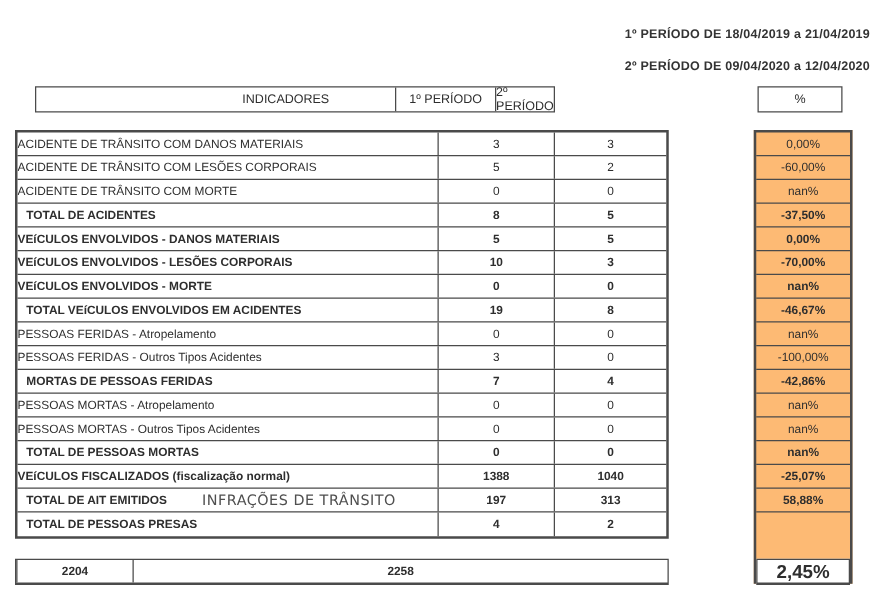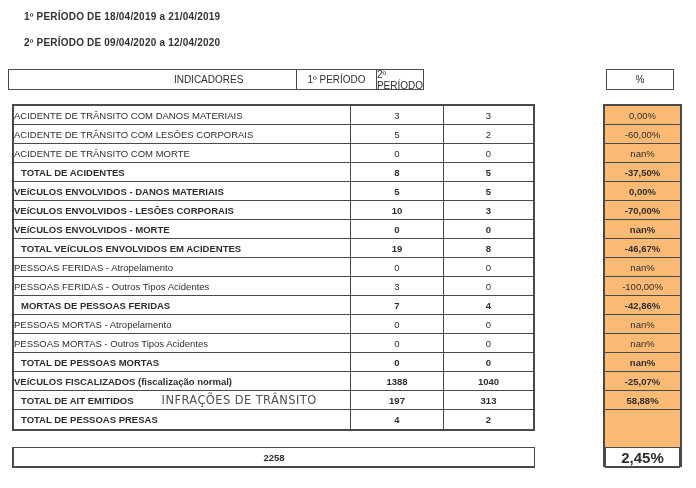--- a/index.html
+++ b/index.html
@@ -4,35 +4,35 @@
 <style>
   html,body { margin:0; padding:0; }
   body {
     width:696px; height:488px; background:#ffffff;
     font-family:"Liberation Sans", sans-serif; color:#2e2e2e;
     position:relative; overflow:hidden;
   }
   .page { position:absolute; inset:0; }
 
   
-  .titles { position:absolute; top:11px; left:24px; width:672px; text-align:left; }
+  .titles { position:absolute; top:22px; left:24px; width:672px; text-align:right; }
   .title-line { font-weight:bold; font-size:10px; letter-spacing:0.2px; color:#333; }
   .title-line + .title-line { margin-top:15px; }
 
   
   .tbl { position:absolute; box-sizing:border-box; border:1.5px solid #4a4a4a; background:#fff; }
   .flexrow { display:flex; align-items:stretch; }
   .cell { display:flex; align-items:center; box-sizing:border-box; font-size:9.5px; }
   .cell.c-num, .cell.c-num2 { justify-content:center; border-left:1.5px solid #4a4a4a; }
   .c-label { width:336px; padding-left:0; overflow:hidden; white-space:nowrap; }
   .c-num   { width:93px; }
   .c-num2  { flex:1; }
 
   
-  .header-table { left:8px; top:69px; width:416px; height:21px; }
+  .header-table { left:28px; top:69px; width:416px; height:21px; }
   .header-table .cell { font-size:10px; }
   .header-table .c-label { justify-content:flex-start; padding-left:0; }
   .header-table .c-label span { display:block; width:100%; text-align:center; text-indent:112px; }
   .header-pct { left:606px; top:69px; width:68px; height:21px;
     display:flex; align-items:center; justify-content:center; font-size:10px; }
 
   
   .body-table { left:12px; top:104px; width:523px; border-width:2px; }
   .row { height:19px; box-sizing:border-box; border-bottom:1.5px solid #4a4a4a; }
   .row:last-child { border-bottom:none; }
@@ -229,17 +229,18 @@
       <div class="pct-box bold">-42,86%</div>
       <div class="pct-box">nan%</div>
       <div class="pct-box">nan%</div>
       <div class="pct-box bold">nan%</div>
       <div class="pct-box bold">-25,07%</div>
       <div class="pct-box bold">58,88%</div>
       <div class="pct-box bold">-50,00%</div>
     </div>
 
   <div class="tbl footer-table flexrow">
+    <div class="cell c-num">2204</div>
     <div class="cell c-num2">2258</div>
   </div>
   <div class="tbl footer-pct">2,45%</div>
 
 </div>
 
 </body></html>

